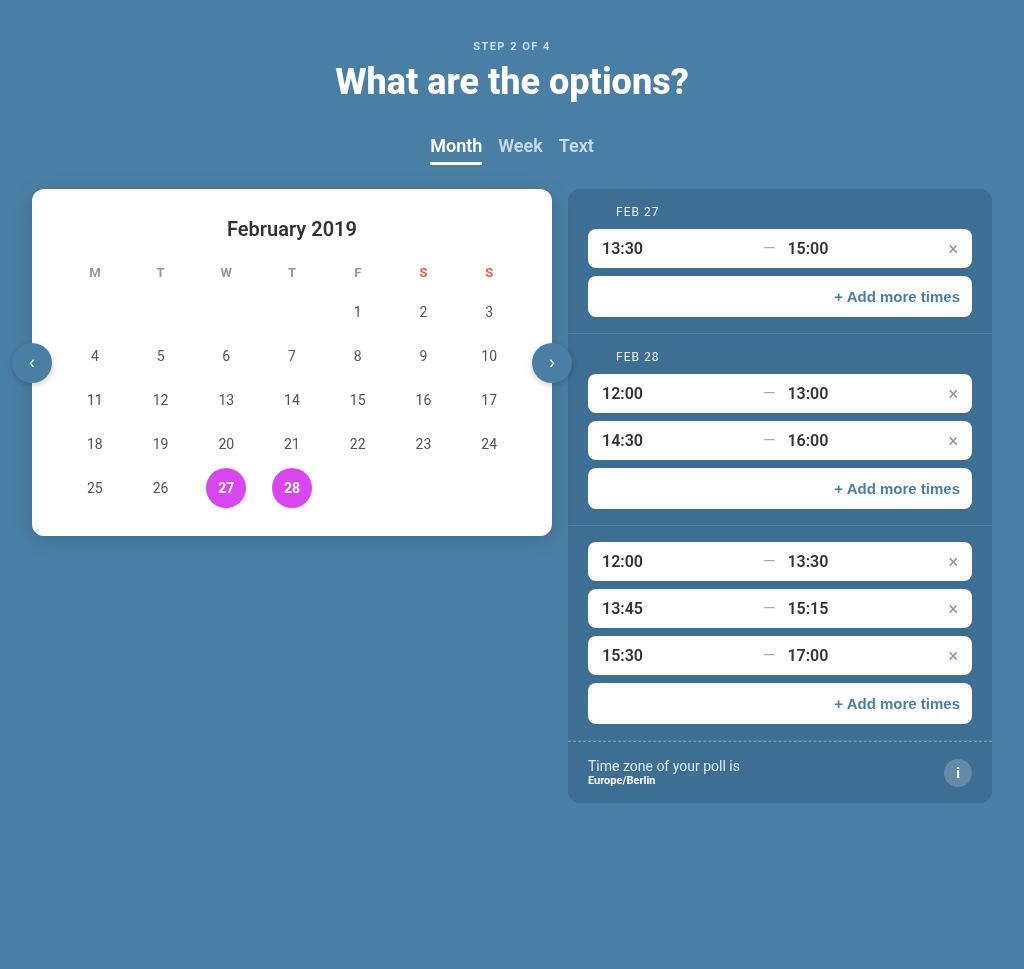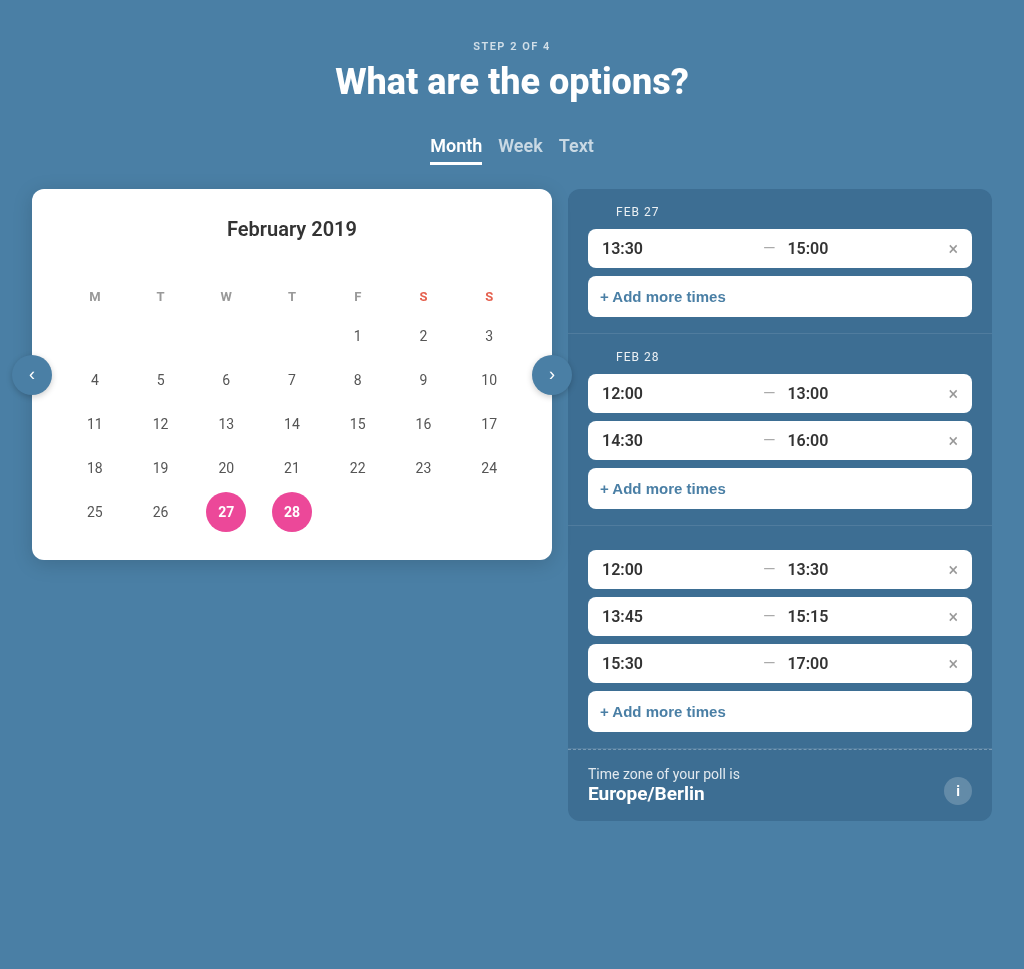--- a/index.html
+++ b/index.html
@@ -93,21 +93,21 @@
       padding: 28px 32px;
       width: 520px;
       box-shadow: 0 4px 20px rgba(0,0,0,0.15);
     }
 
     .calendar-header {
       text-align: center;
       font-size: 20px;
       font-weight: 600;
       color: #333;
-      margin-bottom: 40px;
+      margin-bottom: 16px;
     }
 
     .calendar-grid {
       display: grid;
       grid-template-columns: repeat(7, 1fr);
       gap: 4px;
     }
 
     .day-header {
       text-align: center;
@@ -128,21 +128,21 @@
       border-radius: 50%;
       width: 40px;
       height: 40px;
       display: flex;
       align-items: center;
       justify-content: center;
       margin: auto;
     }
 
     .day-cell.selected {
-      background: #ec4899;
+      background: #d946ef;
       color: #fff;
       border-radius: 50%;
       font-weight: 700;
     }
 
     .day-cell.empty { cursor: default; }
 
     
     .right-panel {
       flex: 1;
@@ -171,21 +171,20 @@
       padding-left: 28px;
     }
 
     .time-row {
       background: #fff;
       border-radius: 8px;
       display: flex;
       align-items: center;
       padding: 10px 14px;
       margin-bottom: 8px;
-      margin-top: 8px;
     }
 
     .time-value {
       font-size: 16px;
       font-weight: 600;
       color: #333;
       flex: 1;
     }
 
     .time-dash {
@@ -205,41 +204,41 @@
     .add-more-btn {
       background: #fff;
       border: none;
       border-radius: 8px;
       width: 100%;
       padding: 12px;
       color: #4a7fa5;
       font-size: 15px;
       font-weight: 600;
       cursor: pointer;
-      text-align: left;
+      text-align: right;
     }
 
     .timezone-section {
       padding: 16px 20px;
       border-top: 1px dashed rgba(255,255,255,0.3);
       display: flex;
       align-items: flex-end;
       justify-content: space-between;
     }
 
     .timezone-text {
       color: rgba(255,255,255,0.85);
       font-size: 14px;
     }
 
     .timezone-text strong {
       display: block;
       color: #fff;
       font-weight: 700;
-      font-size: 19px;
+      font-size: 11px;
     }
 
     .info-icon {
       width: 28px;
       height: 28px;
       border-radius: 50%;
       background: rgba(255,255,255,0.2);
       display: flex;
       align-items: center;
       justify-content: center;

